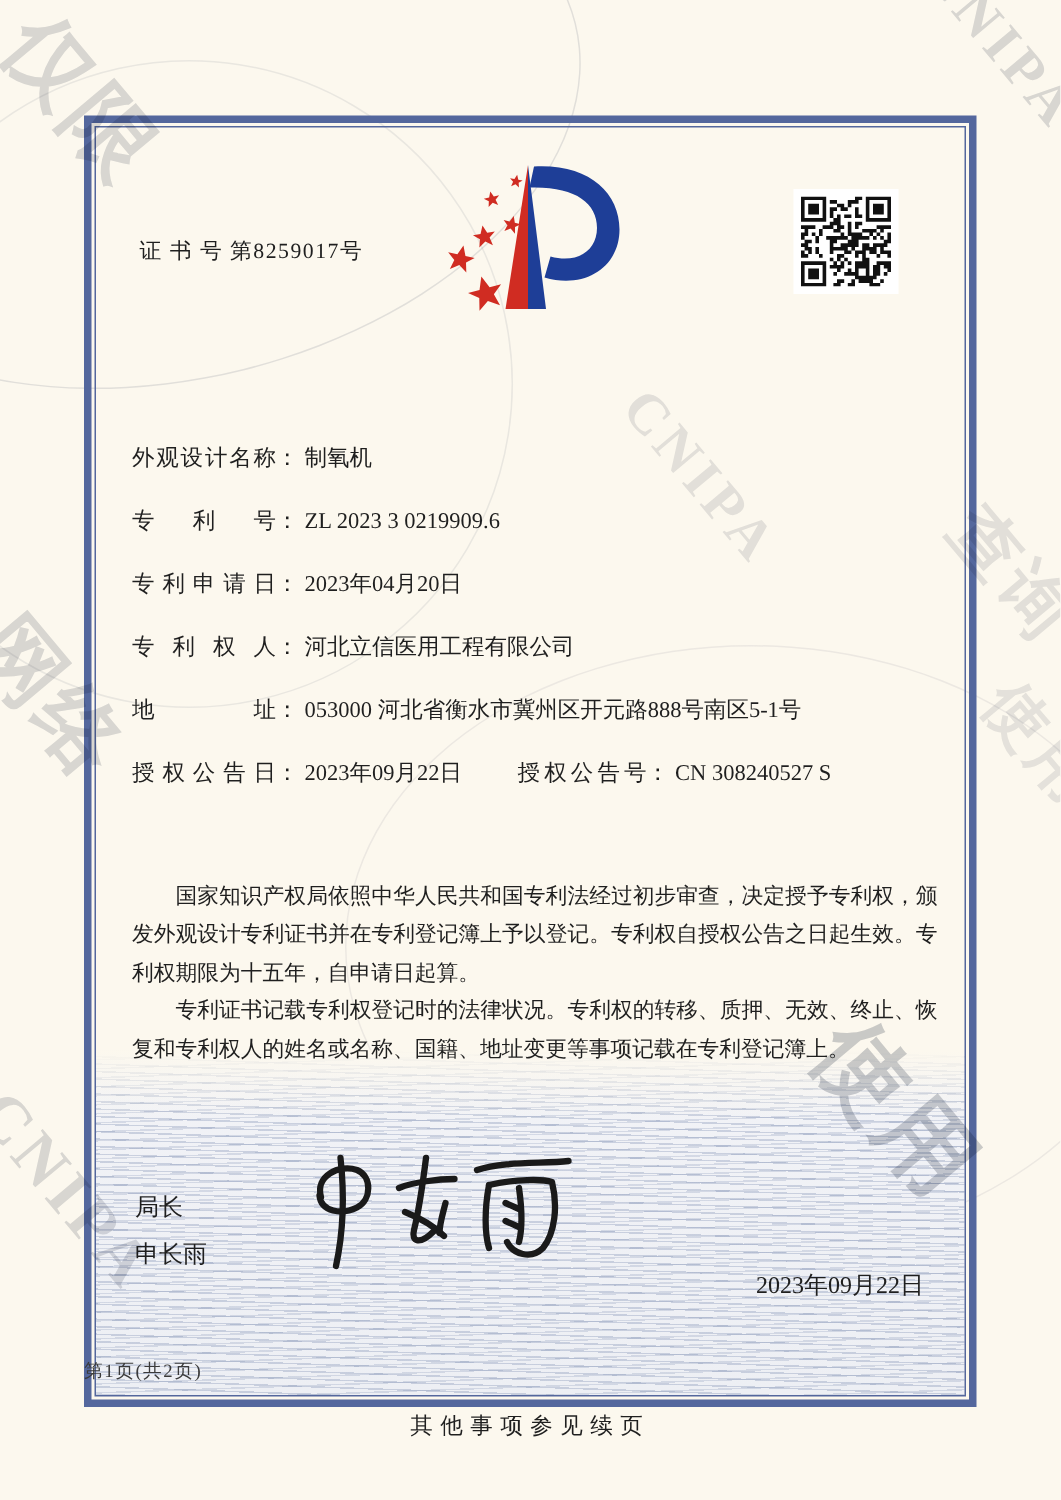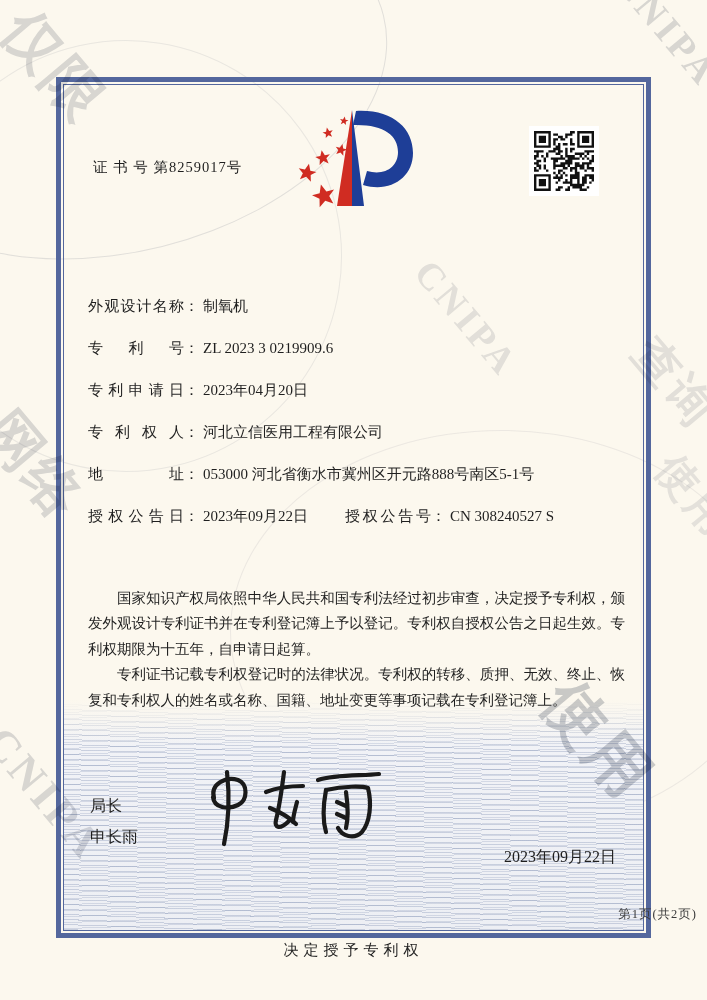--- a/index.html
+++ b/index.html
@@ -46,21 +46,21 @@
   
   #body-text{position:absolute;left:88px;top:586px;width:537px;z-index:5;font-size:14.5px;line-height:25.4px;text-align:justify;}
   #body-text p{margin:0;text-indent:2em;}
 
   
   #sign-block{position:absolute;left:90px;top:790px;z-index:5;font-size:16px;line-height:31px;}
   #signature{position:absolute;left:196px;top:764px;z-index:5;}
   #issue-date{position:absolute;left:470px;top:847px;width:180px;text-align:center;font-size:16px;z-index:5;}
 
   
-  #page-indicator{position:absolute;left:56px;top:906px;width:595px;text-align:right;font-size:12.5px;color:#3a3a3a;z-index:5;letter-spacing:1px;margin-left:46px;}
+  #page-indicator{position:absolute;left:56px;top:906px;width:595px;text-align:left;font-size:12.5px;color:#3a3a3a;z-index:5;letter-spacing:1px;}
   #continuation{position:absolute;left:0;top:941px;width:707px;text-align:center;font-size:15px;letter-spacing:5px;z-index:5;}
 </style>
 </head>
 <body>
 
 <div id="page">
 
   <div class="arc" id="arc1"></div>
   <div class="arc" id="arc2"></div>
   <div class="arc" id="arc3"></div>
@@ -142,21 +142,21 @@
       <path d="M130,26 C127,42 127,58 130,68"></path>
       <path d="M130,26 C148,22 166,22 172,24 C176,40 174,58 166,68 C158,76 146,72 142,64"></path>
       <path d="M150,28 C152,42 152,56 150,64"></path>
       <path d="M141,38 l9,4 M141,50 l9,4"></path>
     </svg>
   </div>
 
   <div id="issue-date">2023年09月22日</div>
 
   <div id="page-indicator">第1页(共2页)</div>
-  <div id="continuation">决定授予专利权</div>
+  <div id="continuation">其他事项参见续页</div>
 
   <div id="watermarks">
     <span class="wm" style="left:-8px;top:28px;font-size:58px;">仅限</span>
     <span class="wm" style="left:598px;top:6px;font-size:38px;">CNIPA</span>
     <span class="wm" style="left:398px;top:296px;font-size:38px;opacity:.22;">CNIPA</span>
     <span class="wm" style="left:-26px;top:428px;font-size:56px;">网络</span>
     <span class="wm" style="left:624px;top:352px;font-size:46px;opacity:.22;">查询</span>
     <span class="wm" style="left:-34px;top:768px;font-size:44px;">CNIPA</span>
     <span class="wm" style="left:532px;top:698px;font-size:62px;opacity:.42;">使用</span>
     <span class="wm" style="left:648px;top:468px;font-size:42px;opacity:.20;">使用</span>

